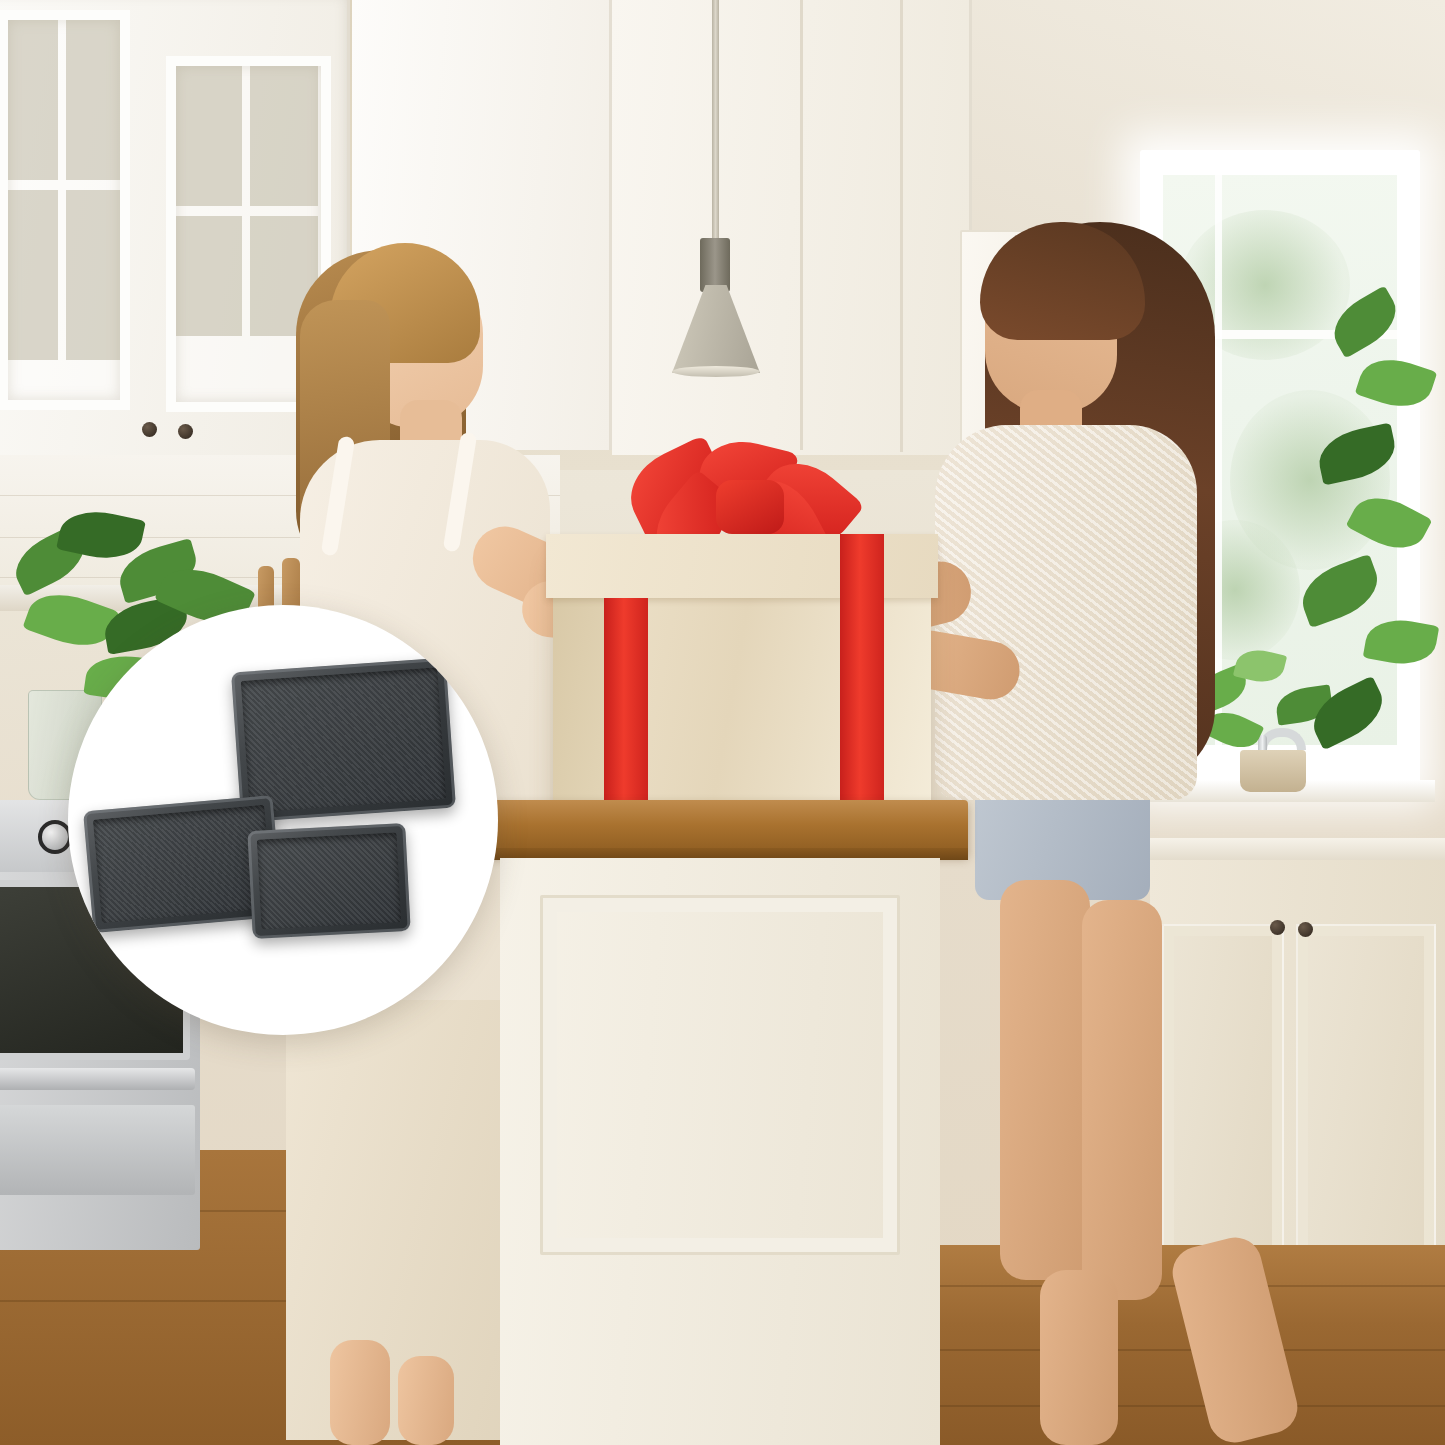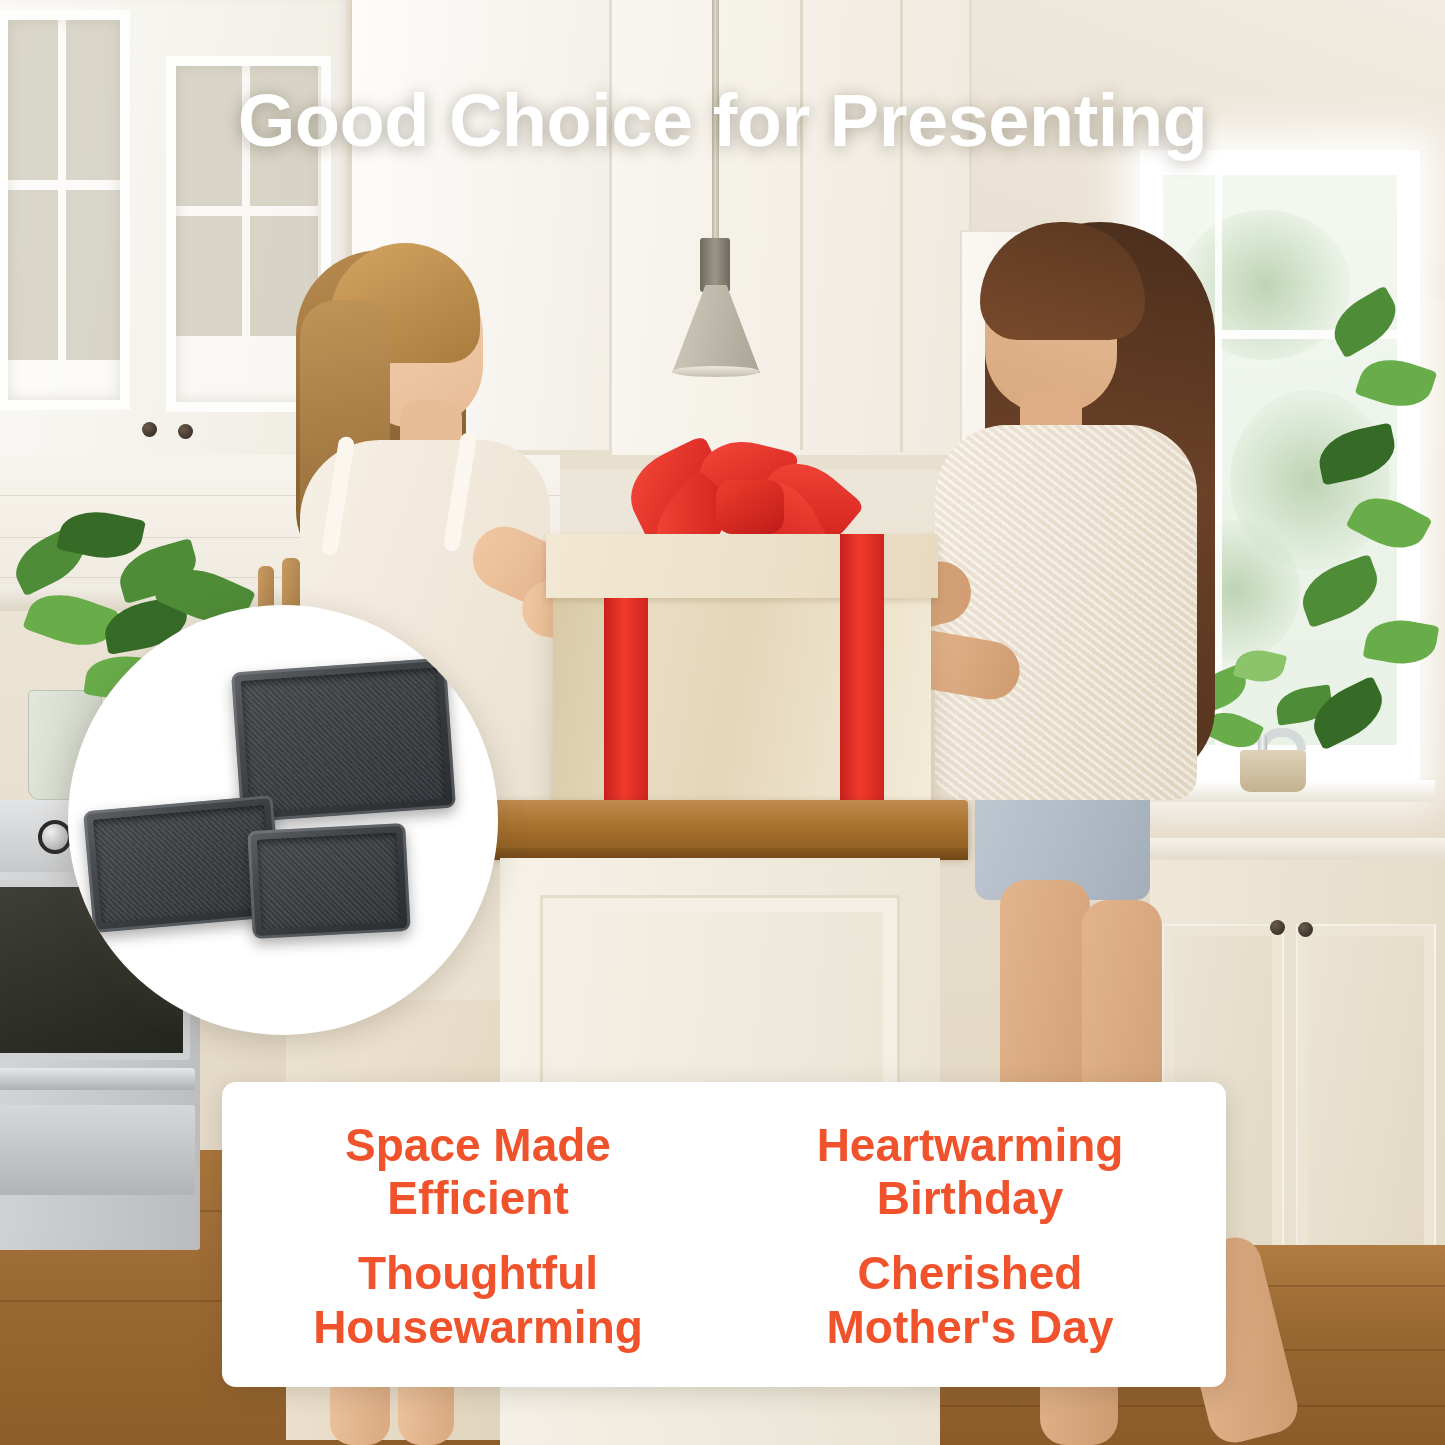--- a/index.html
+++ b/index.html
@@ -431,44 +431,33 @@
       <div class="gift-ribbon-v" style="left:604px; top:598px; height:226px;"></div>
       <div class="gift-ribbon-v" style="left:840px; top:534px; height:290px;"></div>
     </div>
 
     <div class="island-top"></div>
     <div class="island-edge"></div>
     <div class="island-body"></div>
     <div class="island-panel"></div>
   </div>
 
-  <div class="headline">Good Choice for Presenting</div>
 
   <div class="product-badge">
 
     <div class="pan" style="left:168px; top:60px; width:215px; height:150px; border-radius:9px; transform:rotate(-4deg);">
       <div class="pan-inner"></div>
       <div class="pan-lip"></div>
     </div>
 
     <div class="pan" style="left:20px; top:198px; width:190px; height:122px; border-radius:9px; transform:rotate(-5deg);">
       <div class="pan-inner"></div>
       <div class="pan-lip"></div>
     </div>
 
     <div class="pan" style="left:182px; top:222px; width:158px; height:108px; border-radius:9px; transform:rotate(-3deg);">
       <div class="pan-inner"></div>
       <div class="pan-lip"></div>
     </div>
   </div>
 
-  <div class="feature-card">
-    <div class="feature-item">Space Made
-Efficient</div>
-    <div class="feature-item">Heartwarming
-Birthday</div>
-    <div class="feature-item">Thoughtful
-Housewarming</div>
-    <div class="feature-item">Cherished
-Mother's Day</div>
-  </div>
 
 </div>
 
 </body></html>

